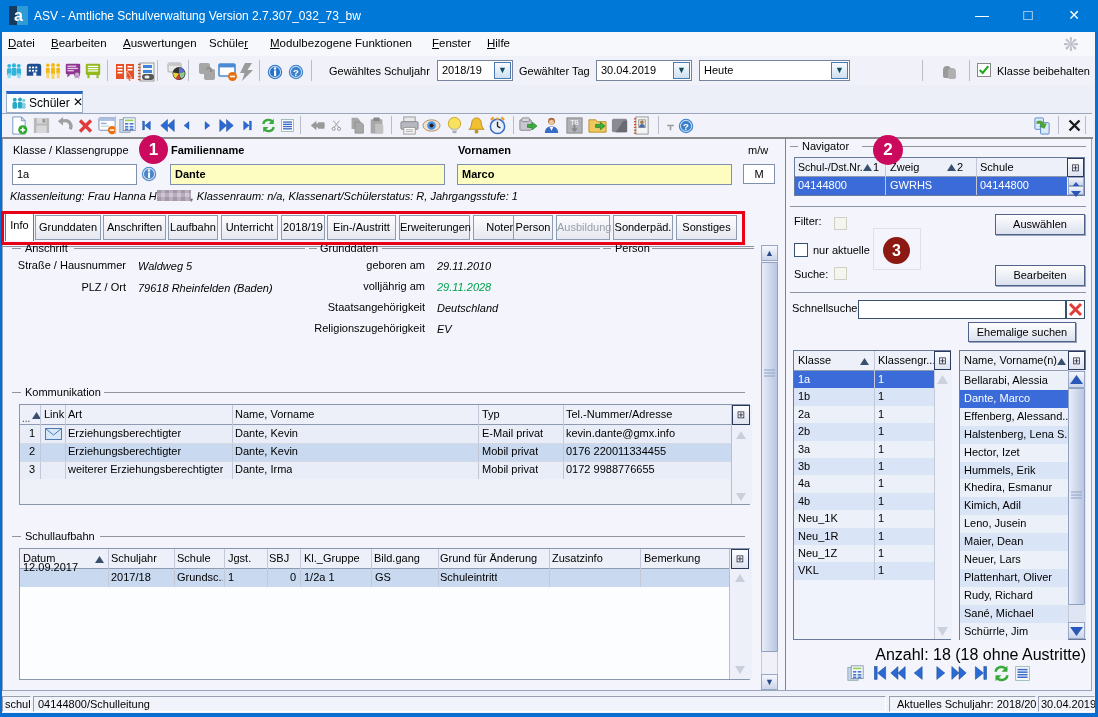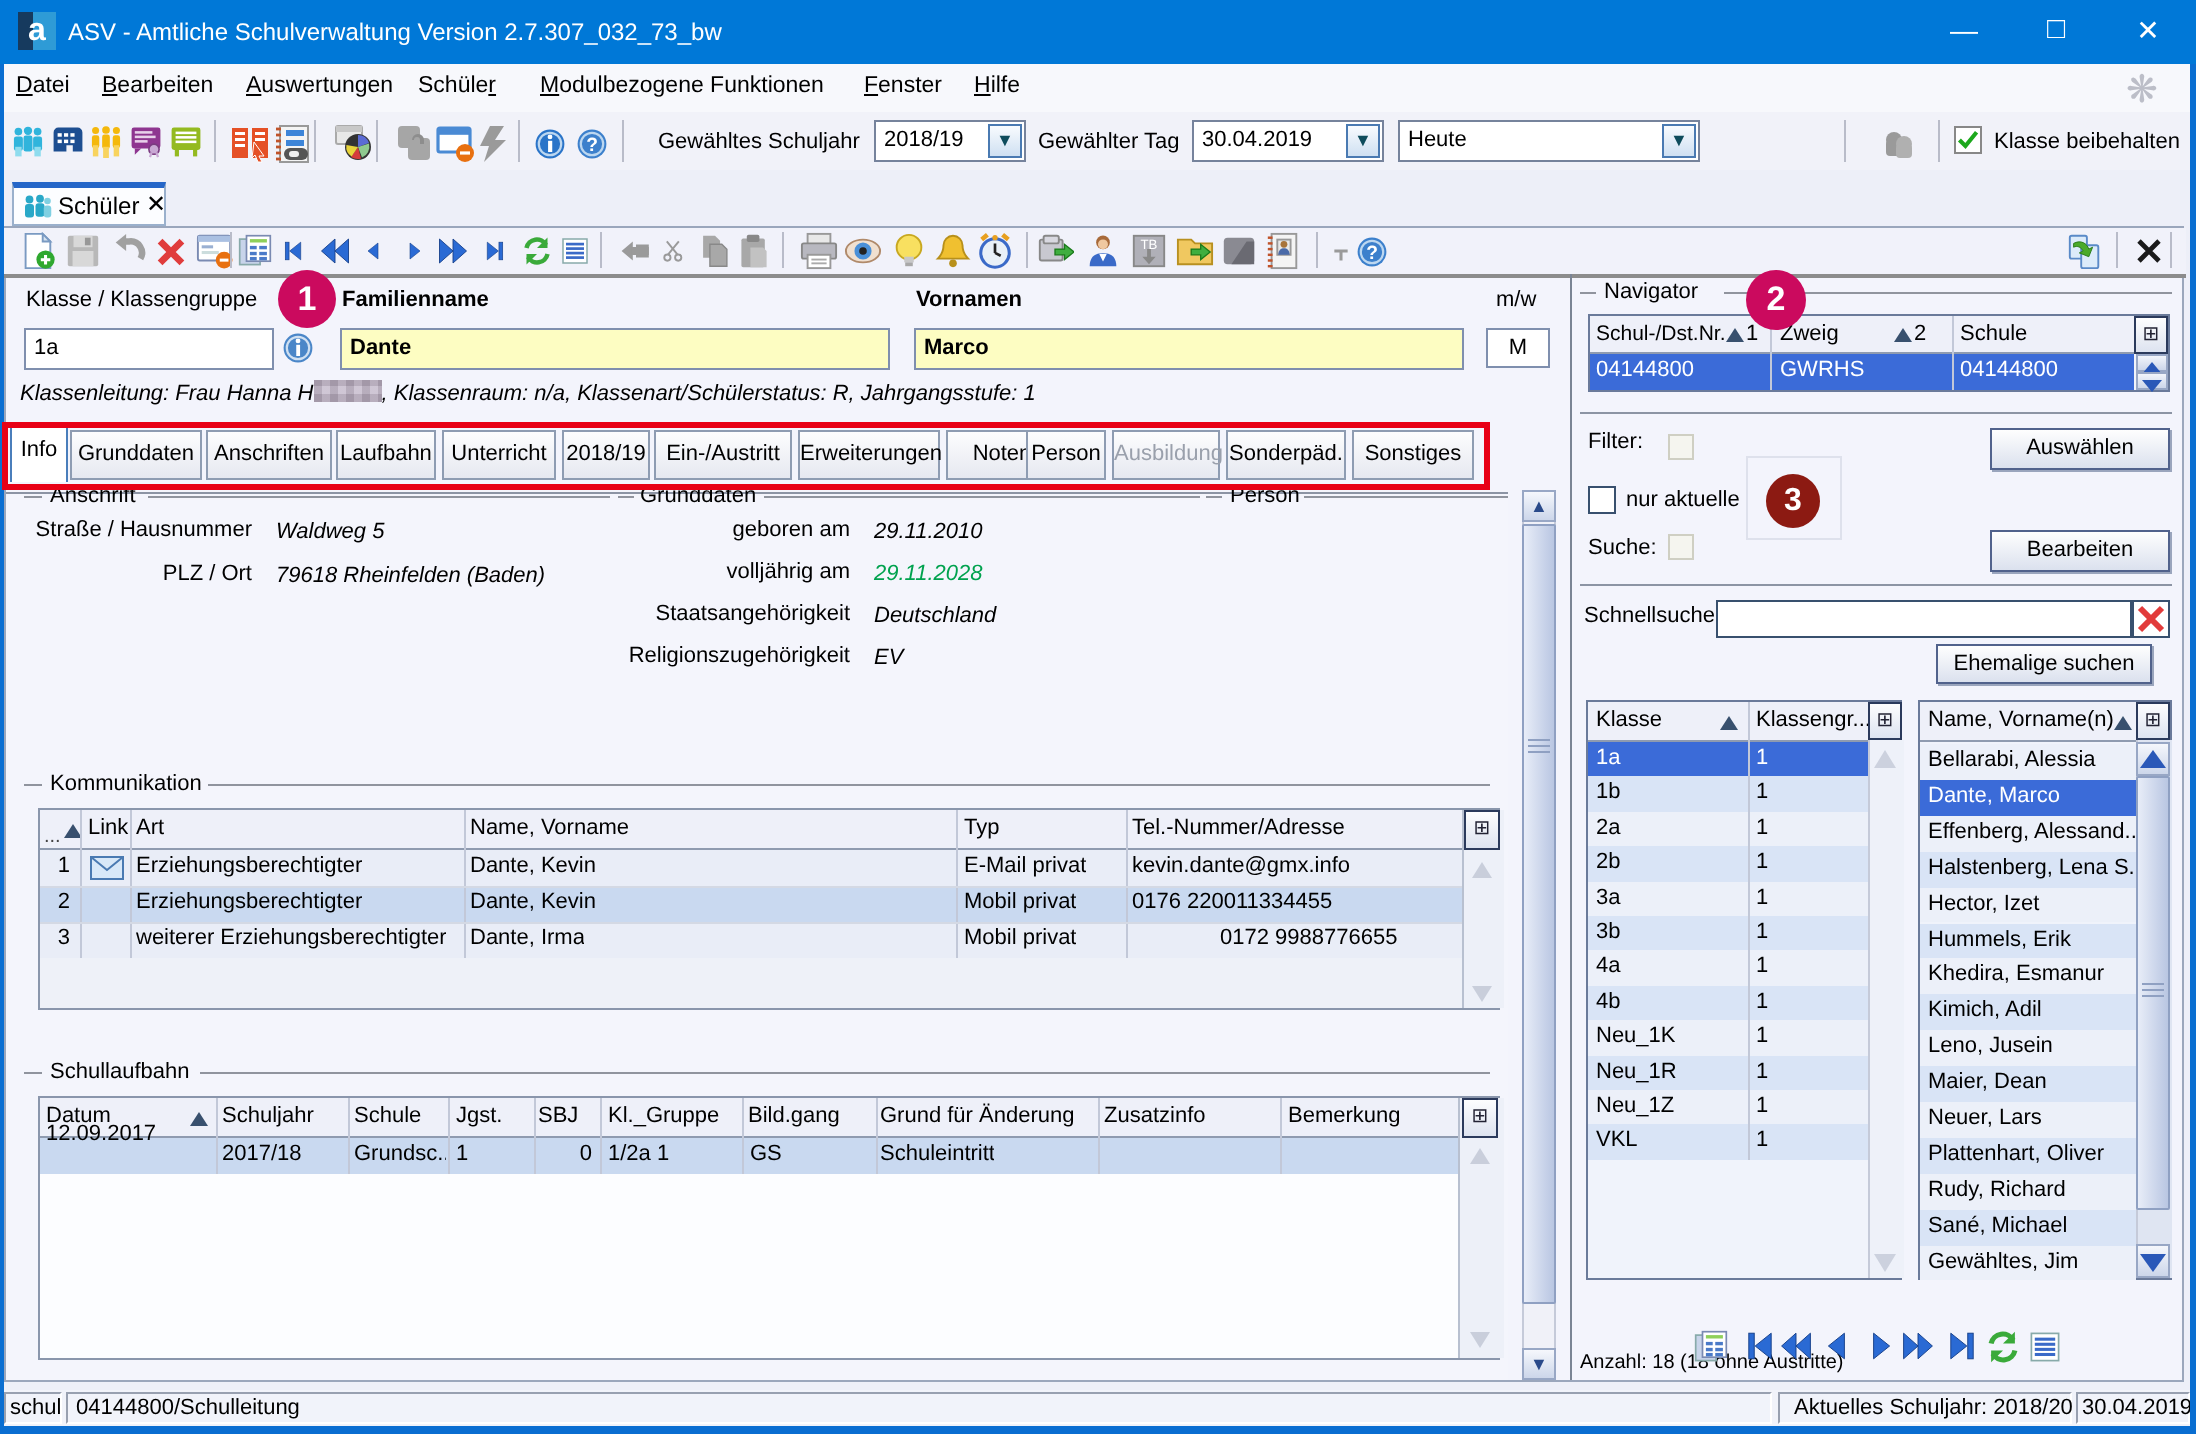--- a/index.html
+++ b/index.html
@@ -544,21 +544,21 @@
       <span class="abs cell" style="left:215px;top:22px;">Dante, Kevin</span>
       <span class="abs cell" style="left:462px;top:22px;">E-Mail privat</span>
       <span class="abs cell" style="left:546px;top:22px;">kevin.dante@gmx.info</span>
     <span class="abs cell" style="left:48px;top:40px;">Erziehungsberechtigter</span>
       <span class="abs cell" style="left:215px;top:40px;">Dante, Kevin</span>
       <span class="abs cell" style="left:462px;top:40px;">Mobil privat</span>
       <span class="abs cell" style="left:546px;top:40px;">0176 220011334455</span>
     <span class="abs cell" style="left:48px;top:58px;">weiterer Erziehungsberechtigter</span>
       <span class="abs cell" style="left:215px;top:58px;">Dante, Irma</span>
       <span class="abs cell" style="left:462px;top:58px;">Mobil privat</span>
-      <span class="abs cell" style="left:546px;top:58px;margin-left:44px;">0172 9988776655</span>
+      <span class="abs cell" style="left:546px;top:58px;">0172 9988776655</span>
     <div class="abs cdiv" style="left:20px;top:0;height:74px;"></div>
     <div class="abs cdiv" style="left:45px;top:0;height:74px;"></div>
     <div class="abs cdiv" style="left:212px;top:0;height:74px;"></div>
     <div class="abs cdiv" style="left:458px;top:0;height:74px;"></div>
     <div class="abs cdiv" style="left:543px;top:0;height:74px;"></div>
     <div class="abs" style="left:0;top:37.5px;width:711px;height:1px;background:#d4d9e4;"></div>
     <div class="abs" style="left:0;top:55.5px;width:711px;height:1px;background:#d4d9e4;"></div>
     <div class="abs" style="left:711px;top:0;width:20px;height:99px;background:#edf0f8;border-left:1px solid #b8c0d0;"></div>
     <div class="abs gridbtn" style="left:712px;top:0;width:18px;height:20px;line-height:18px;">⊞</div>
     <svg class="abs" style="left:716px;top:26px;width:10px;height:8px">
@@ -761,39 +761,39 @@
     <div class="nmr lite" style="top:92.6px;">Hector, Izet</div>
     <div class="nmr pale" style="top:110.5px;">Hummels, Erik</div>
     <div class="nmr lite" style="top:128.4px;">Khedira, Esmanur</div>
     <div class="nmr pale" style="top:146.3px;">Kimich, Adil</div>
     <div class="nmr lite" style="top:164.2px;">Leno, Jusein</div>
     <div class="nmr pale" style="top:182.1px;">Maier, Dean</div>
     <div class="nmr lite" style="top:200px;">Neuer, Lars</div>
     <div class="nmr pale" style="top:217.9px;">Plattenhart, Oliver</div>
     <div class="nmr lite" style="top:235.8px;">Rudy, Richard</div>
     <div class="nmr pale" style="top:253.7px;">Sané, Michael</div>
-    <div class="nmr lite" style="top:271.6px;">Gewähltes, Jim</div>
+    <div class="nmr lite" style="top:271.6px;">Schürrle, Jim</div>
     <div class="abs gridbtn" style="left:108px;top:0;width:17px;height:19px;line-height:17px;">⊞</div>
     <div class="abs" style="left:108px;top:19px;width:17px;height:269px;background:#dfe5f2;border-left:1px solid #c5cad9;"></div>
     <div class="abs sbbtn" style="left:108px;top:20px;width:17px;height:17px;"><svg width="13" height="9" style="margin-top:3px">
           <path d="M6.5 0 L13 9 L0 9 Z" fill="#2a58b8"></path>
         </svg></div>
     <div class="abs sbthumb" style="left:108px;top:37px;width:17px;height:217px;"></div>
     <svg class="abs" style="left:111px;top:139px;width:11px;height:12px">
         <g stroke="#8fa0c2" stroke-width="1">
           <line x1="0" y1="2" x2="11" y2="2"></line>
           <line x1="0" y1="5" x2="11" y2="5"></line>
           <line x1="0" y1="8" x2="11" y2="8"></line>
         </g>
       </svg>
     <div class="abs sbbtn" style="left:108px;top:271px;width:17px;height:17px;"><svg width="13" height="9" style="margin-top:4px">
           <path d="M6.5 9 L13 0 L0 0 Z" fill="#2a58b8"></path>
         </svg></div>
   </div>
-  <span class="abs" style="left:790px;top:646px;width:296px;text-align:left;font-size:10px;margin-top:30px;">Anzahl: 18 (18 ohne Austritte)</span>
+  <span class="abs" style="left:790px;top:646px;width:296px;text-align:right;font-size:16px;">Anzahl: 18 (18 ohne Austritte)</span>
 
   <svg class="abs" style="left:847px;top:665px;width:17px;height:17px" viewBox="0 0 20 20">
       <rect x="1" y="3" width="12" height="15" fill="#c8d4ea" stroke="#8aa"></rect>
       <rect x="5" y="1" width="14" height="15" fill="#fff" stroke="#7a8ab2"></rect>
       <g fill="#8fd05a">
         <rect x="7" y="3" width="10" height="2"></rect>
       </g>
       <g fill="#4a7ac8">
         <rect x="7" y="7" width="4" height="2"></rect>
         <rect x="12.5" y="7" width="4.5" height="2"></rect>

